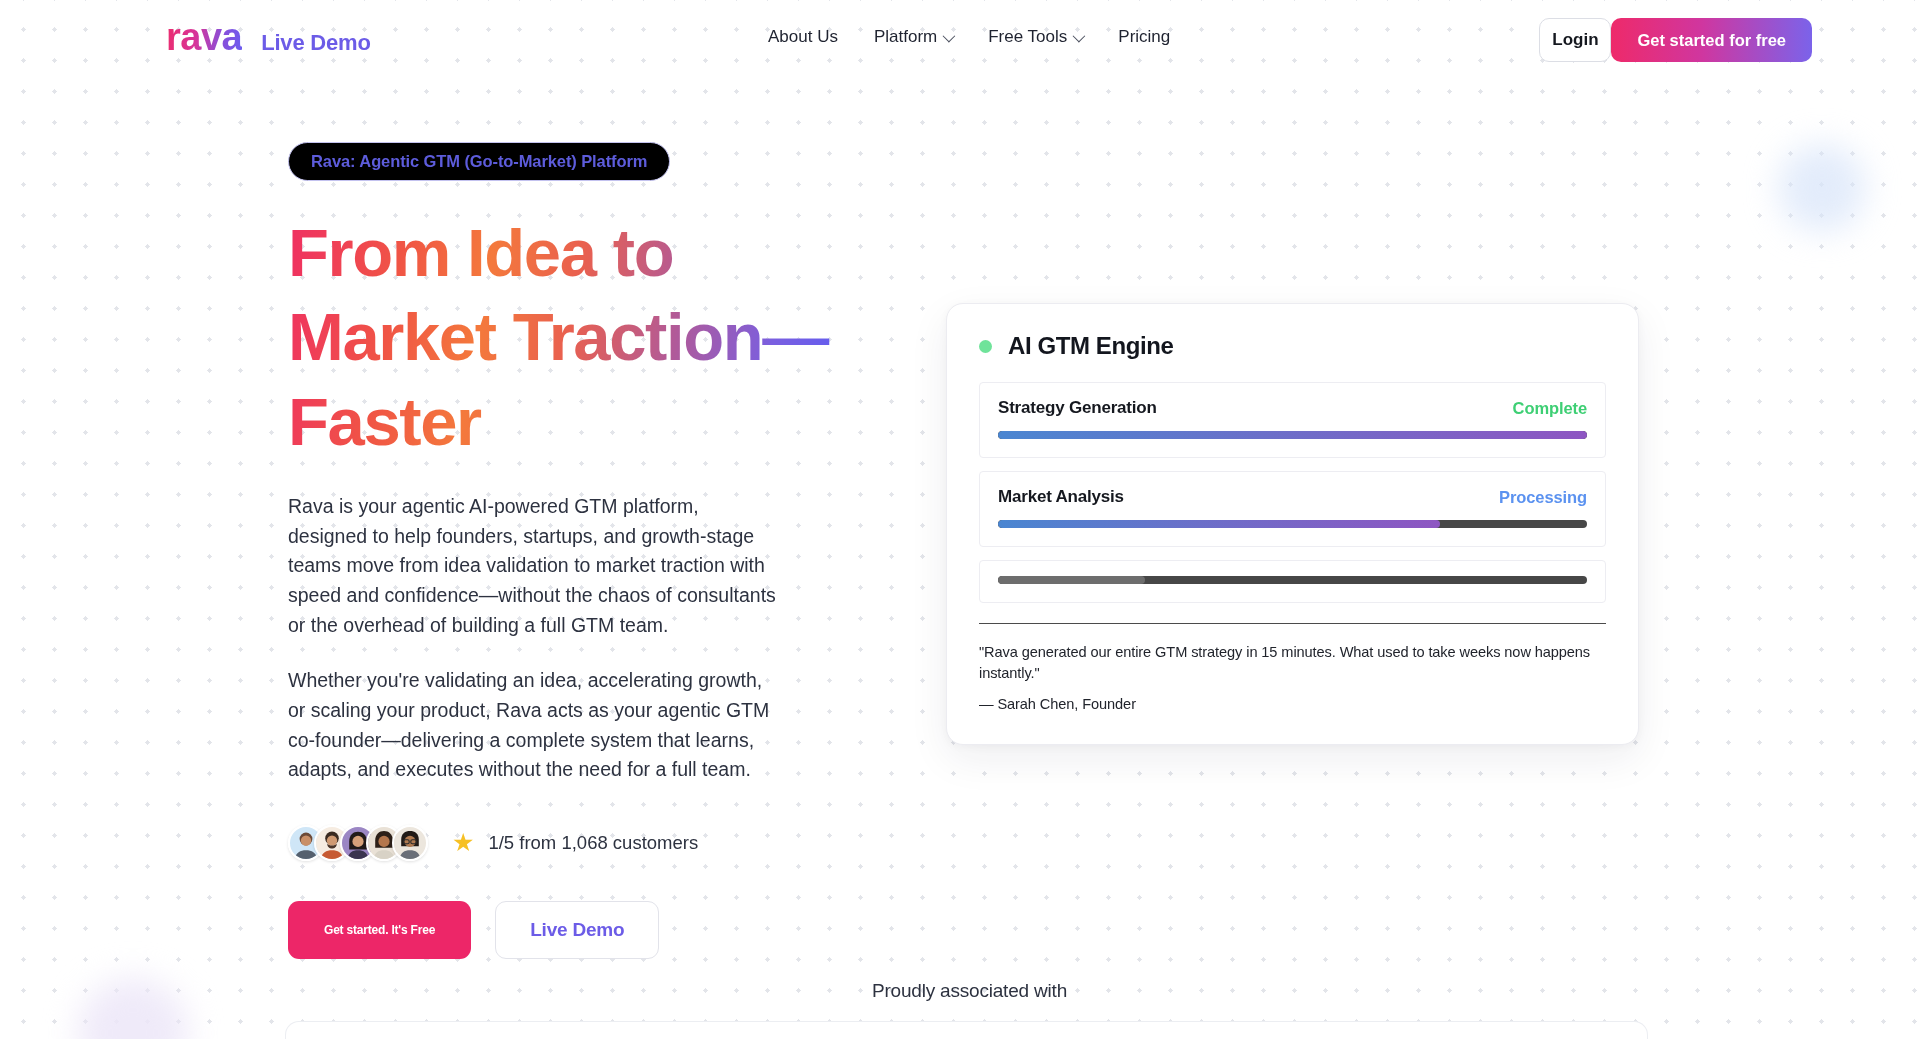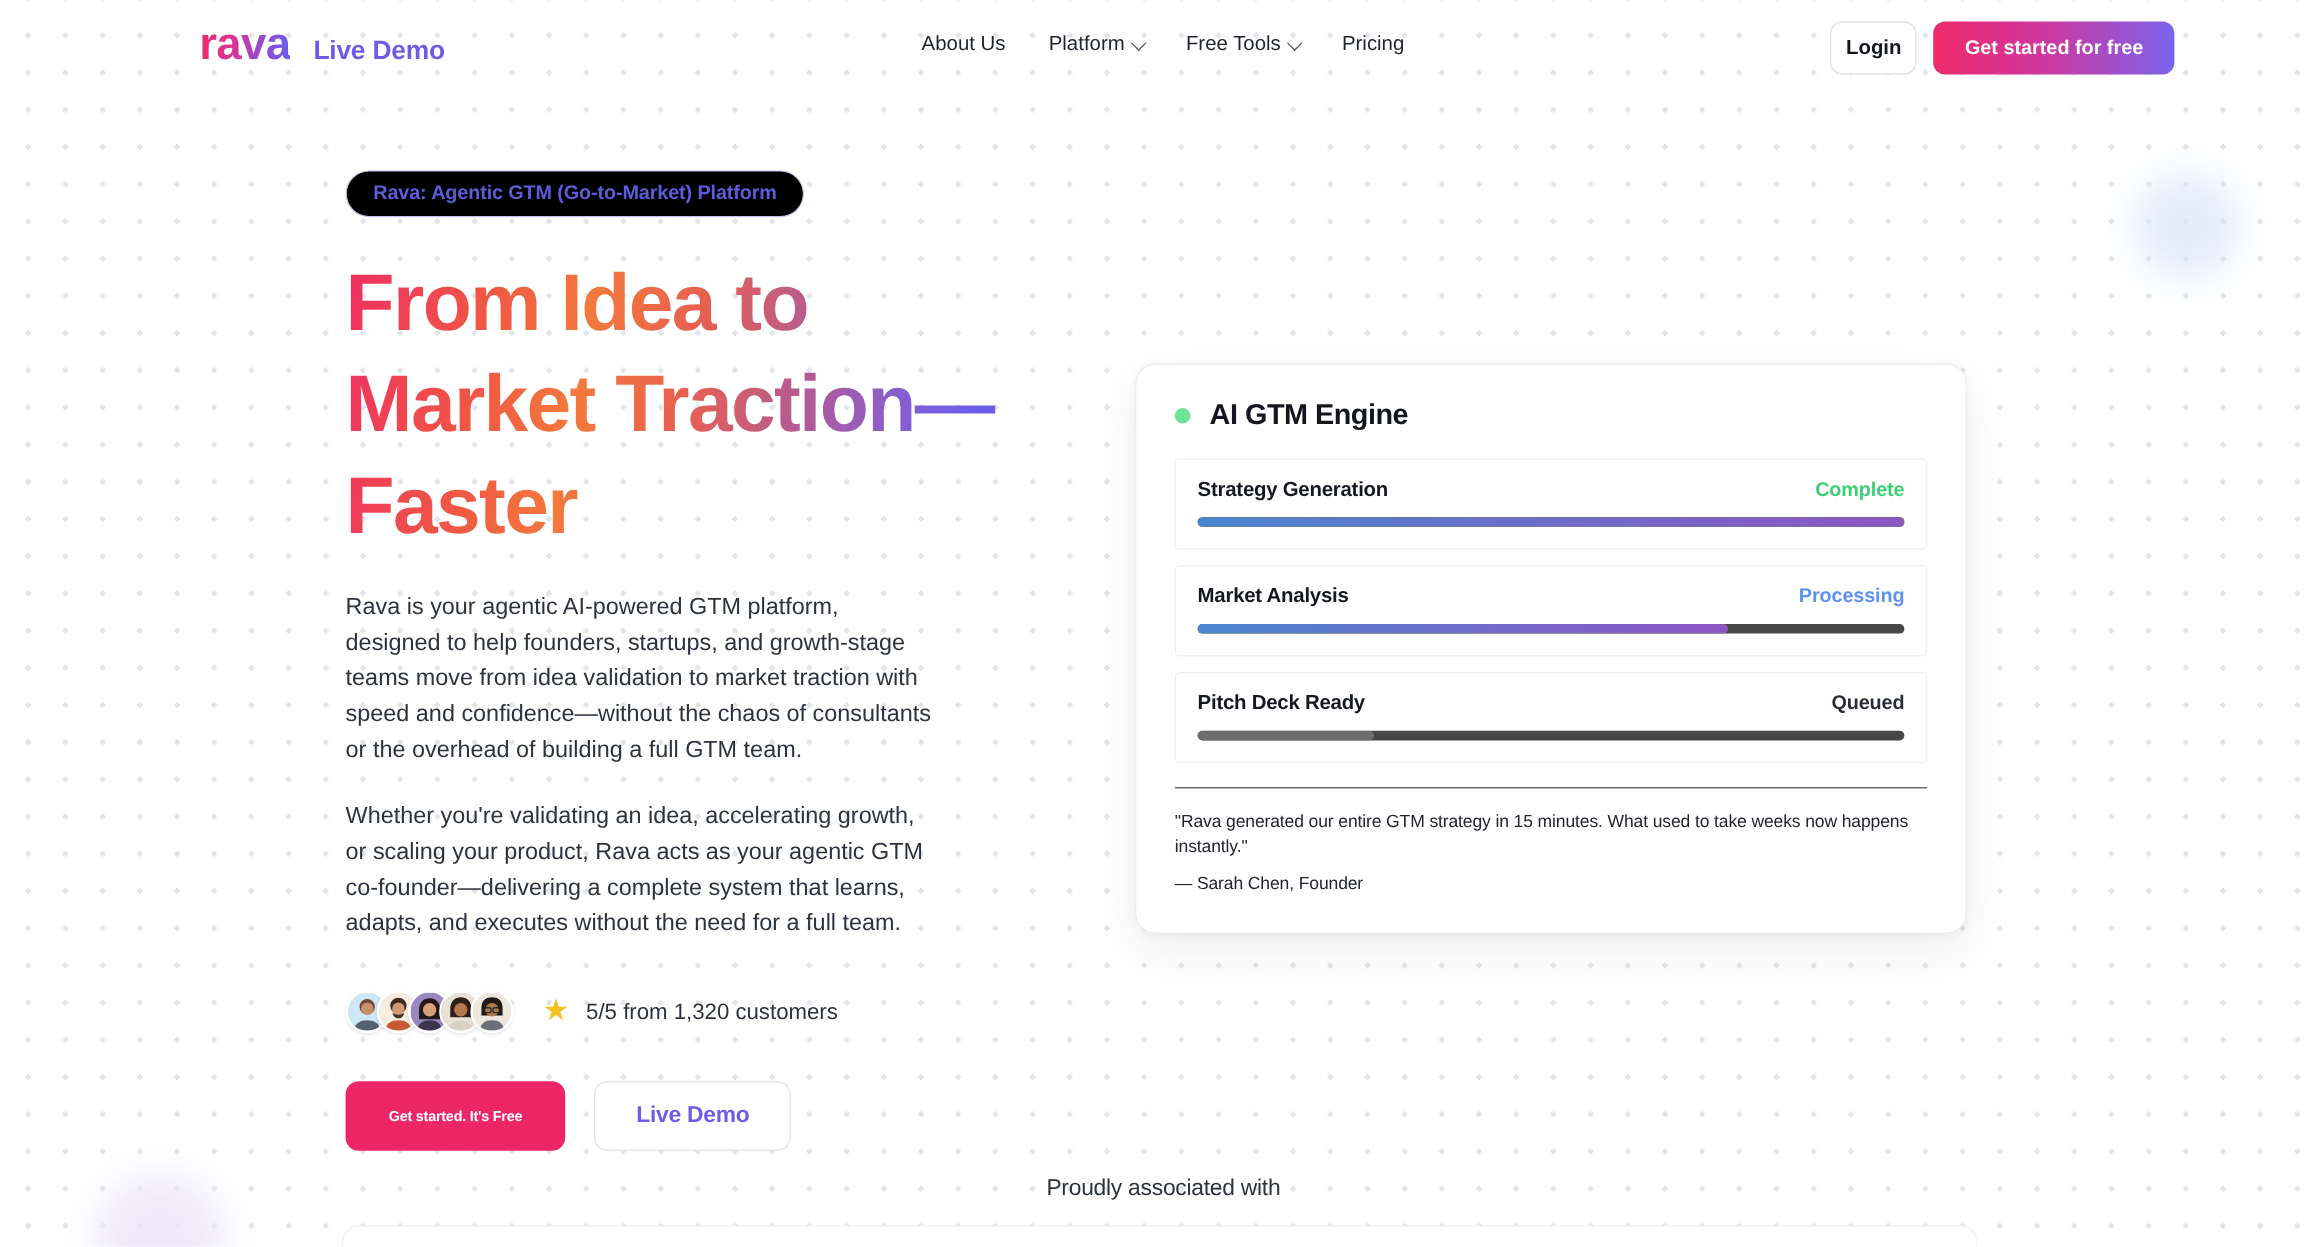--- a/index.html
+++ b/index.html
@@ -124,21 +124,20 @@
     border-bottom: 1.8px solid #4a4f5e;
     transform: rotate(45deg) translateY(-2px);
   }
 
   .header-actions {
     position: absolute;
     right: 120px;
     top: 18px;
     display: flex;
     align-items: center;
-    gap: 14px;
   }
 
   .btn-login {
     width: 72px;
     height: 44px;
     border: 1.4px solid #dcdee5;
     border-radius: 10px;
     background: #ffffff;
     font-size: 17px;
     font-weight: 700;
@@ -500,21 +499,21 @@
               <rect x="12" y="16" width="7" height="5" rx="2" fill="none" stroke="#2a2a2a" stroke-width="1.4"></rect>
               <rect x="21" y="16" width="7" height="5" rx="2" fill="none" stroke="#2a2a2a" stroke-width="1.4"></rect>
               <path d="M7 40c1-8 6-11 13-11s12 3 13 11z" fill="#6a6f78"></path>
             </svg>
         </div>
 
       </div>
 
       <div class="rating-row">
         <span class="star">★</span>
-        <span class="rating-text">5/5 from 1,320 customers</span>
+        <span class="rating-text">1/5 from 1,068 customers</span>
       </div>
     </div>
 
     <div class="cta-row">
       <button class="btn-primary">Get started. It's Free</button>
       <button class="btn-secondary">Live Demo</button>
     </div>
   </div>
 
   <div class="engine-card">
@@ -538,24 +537,20 @@
       <div class="task-row">
         <span class="task-label">Market Analysis</span>
         <span class="task-status status-processing">Processing</span>
       </div>
       <div class="bar-track">
         <div class="bar-fill" style="width:75%"></div>
       </div>
     </div>
 
     <div class="task">
-      <div class="task-row">
-        <span class="task-label">Pitch Deck Ready</span>
-        <span class="task-status status-queued">Queued</span>
-      </div>
       <div class="bar-track">
         <div class="bar-fill grey" style="width:25%"></div>
       </div>
     </div>
 
     <div class="quote-divider"></div>
     <div class="quote-text">"Rava generated our entire GTM strategy in 15 minutes. What used to take weeks now happens instantly."</div>
     <div class="quote-author">— Sarah Chen, Founder</div>
   </div>
 

